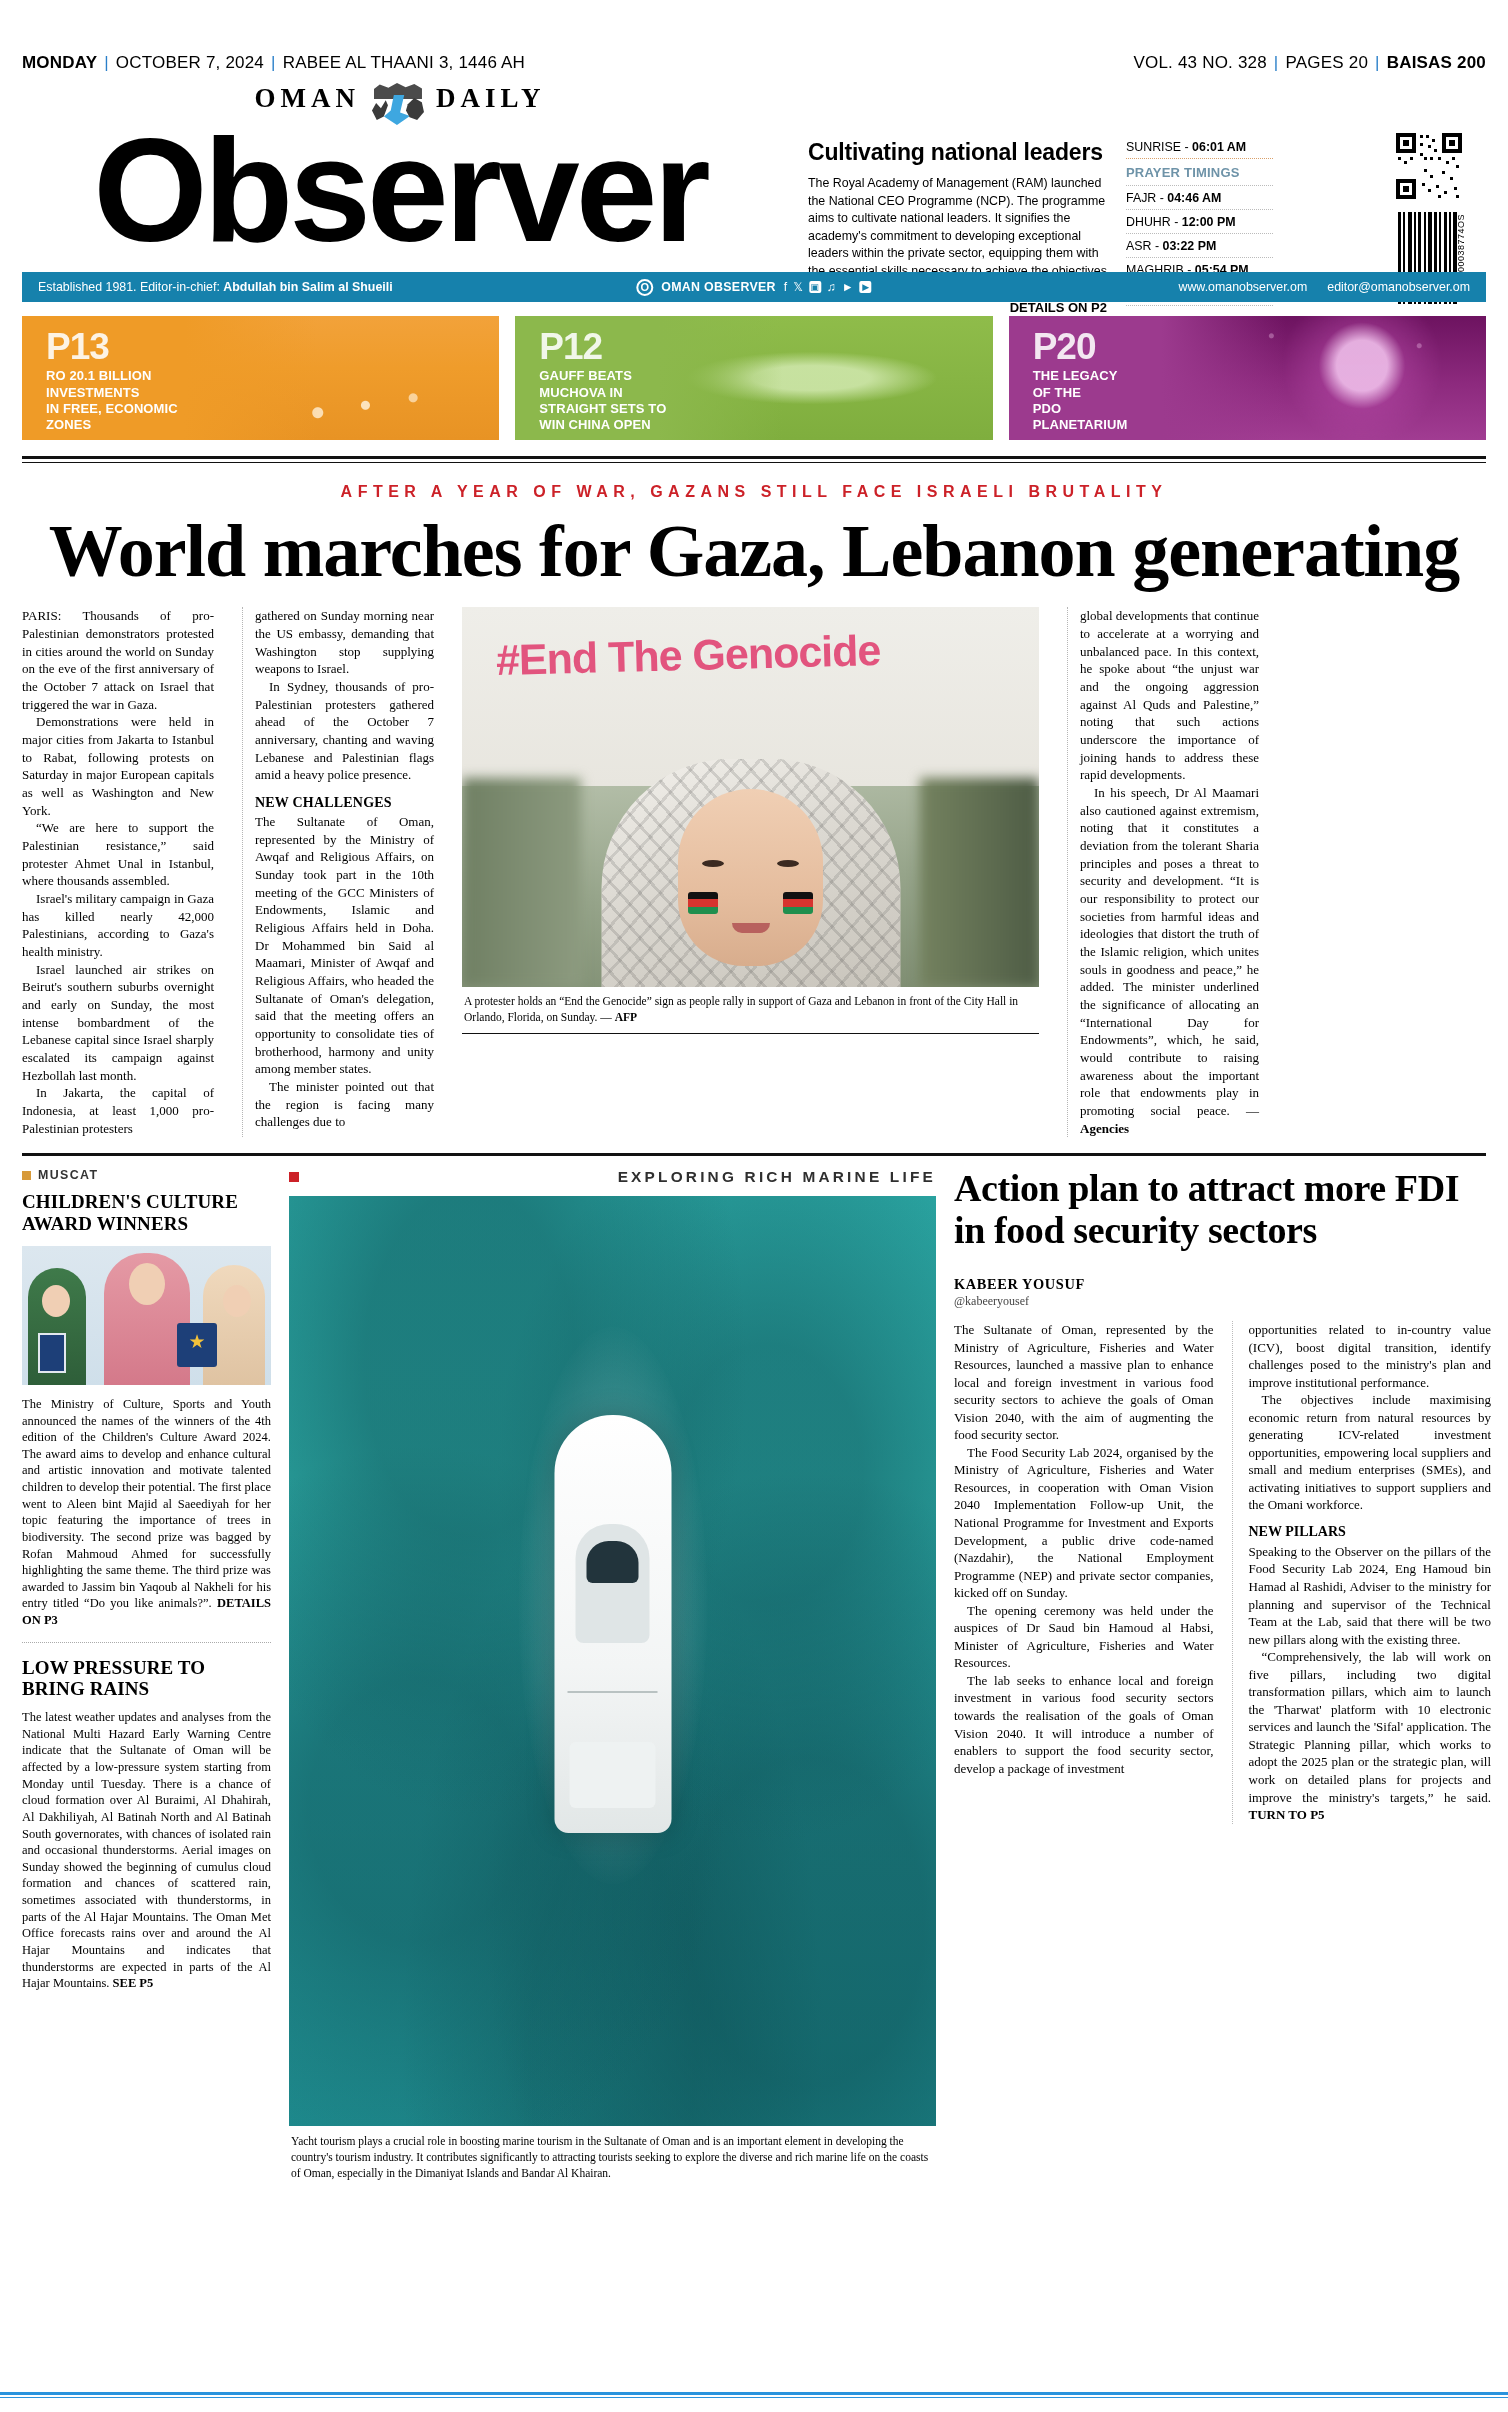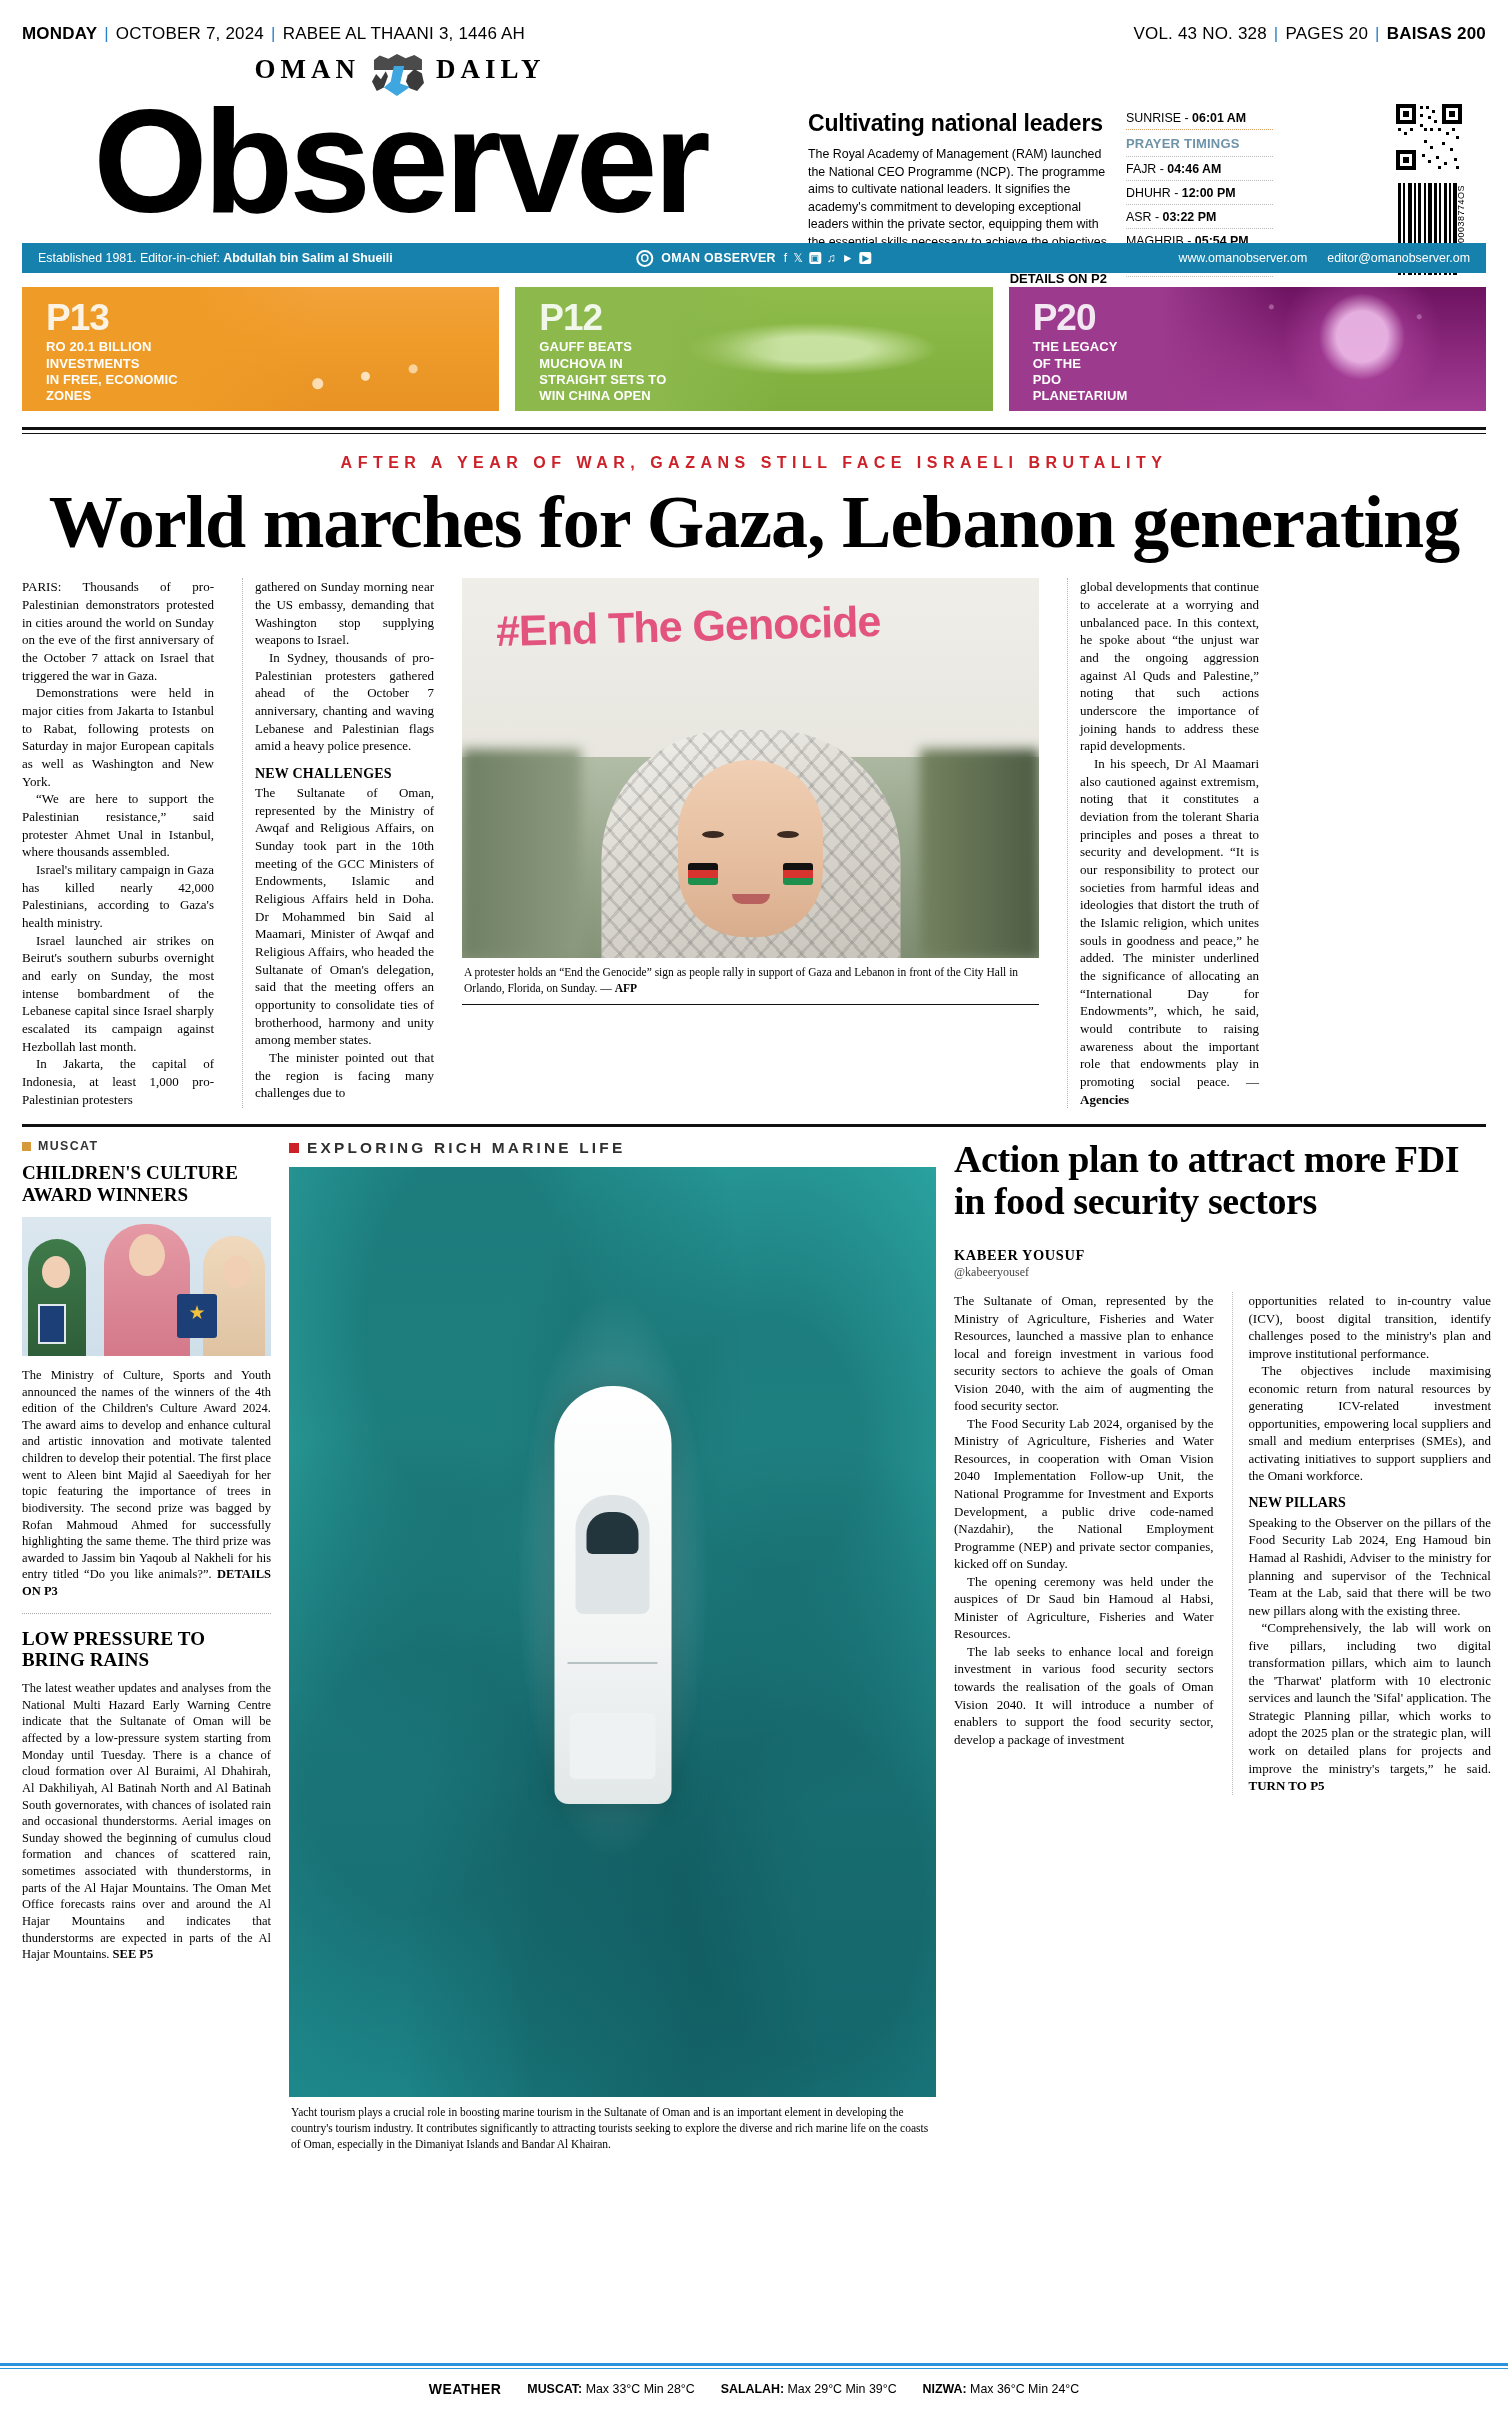--- a/index.html
+++ b/index.html
@@ -10,21 +10,21 @@
     color: #000;
     position: relative;
     overflow: hidden;
   }
   .page { width: 1508px; height: 2413px; padding: 0 22px; position: relative; }
 
   
   .datebar {
     display: flex; justify-content: space-between; align-items: baseline;
     padding-top: 24px; font-family: "Liberation Sans", sans-serif;
-    font-size: 17px; letter-spacing: 0.2px;
+    font-size: 17px; letter-spacing: 0.2px; margin-top: 29px;
   }
   .datebar .left, .datebar .right { display: flex; align-items: baseline; gap: 0; }
   .datebar .b { font-weight: bold; }
   .sep { color: #2a7fc9; margin: 0 7px; font-weight: 300; }
 
   
   .masthead { position: relative; height: 191px; }
   .logo-block { position: absolute; left: 0; top: 10px; width: 756px; text-align: center; }
   .oman-daily {
     font-family: "Liberation Serif", serif;
@@ -290,21 +290,21 @@
   }
   .sp .book {
     position: absolute; left: 16px; bottom: 12px; width: 28px; height: 40px;
     background: #1d3f78; border: 2px solid #e3e8ef;
   }
   .side-body { font-size: 12.5px; line-height: 1.33; text-align: justify; }
   .side-body b { font-weight: bold; }
   .dotted-div { border-top: 1px dotted #aaa; margin: 13px 0 14px; }
 
   .center-tag {
-    display: flex; align-items: center; gap: 8px; justify-content: flex-start;
+    display: flex; align-items: center; gap: 8px; justify-content: space-between;
     font-family: "Liberation Sans", sans-serif; font-weight: bold;
     font-size: 15.4px; letter-spacing: 3.2px; color: #2f2f2f; margin-bottom: 10px;
   }
   .center-tag .sq { width: 10px; height: 10px; background: #cc2128; display: inline-block; }
   .marine-photo {
     width: 100%; height: 930px; position: relative; overflow: hidden;
     background:
       radial-gradient(ellipse at 28% 18%, rgba(18,92,96,.55) 0 16%, transparent 42%),
       radial-gradient(ellipse at 74% 30%, rgba(16,86,92,.5) 0 14%, transparent 40%),
       radial-gradient(ellipse at 20% 66%, rgba(14,80,86,.5) 0 15%, transparent 42%),

